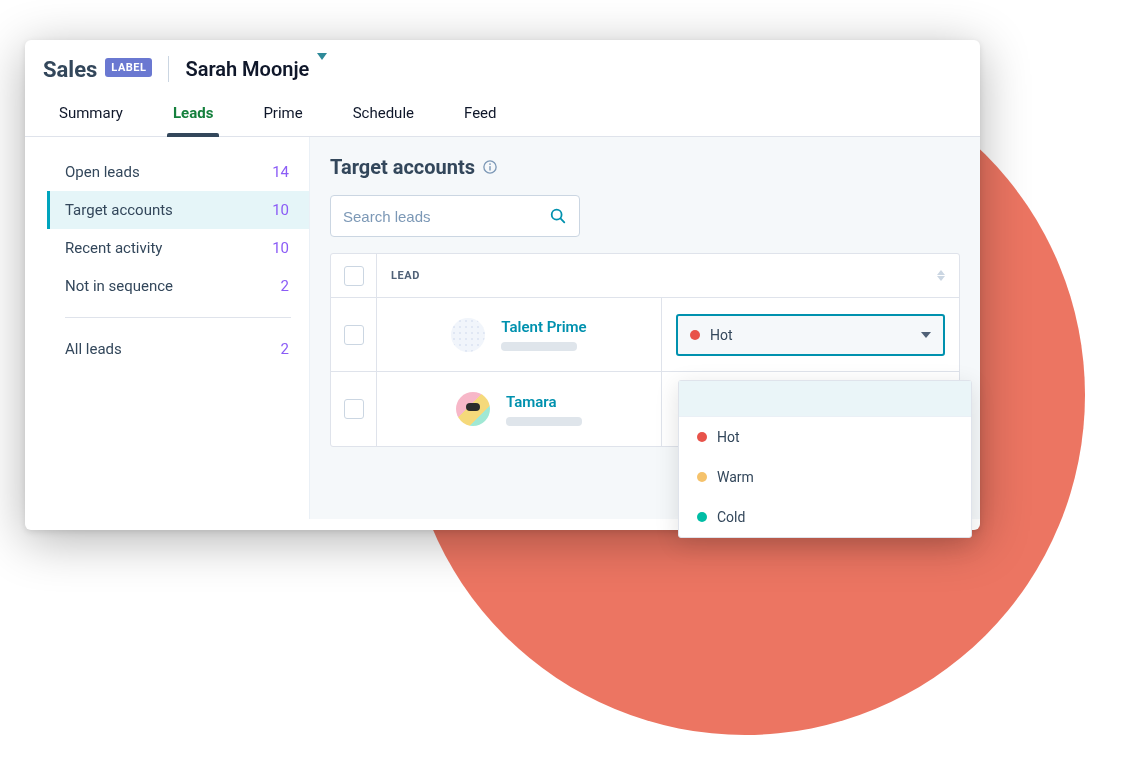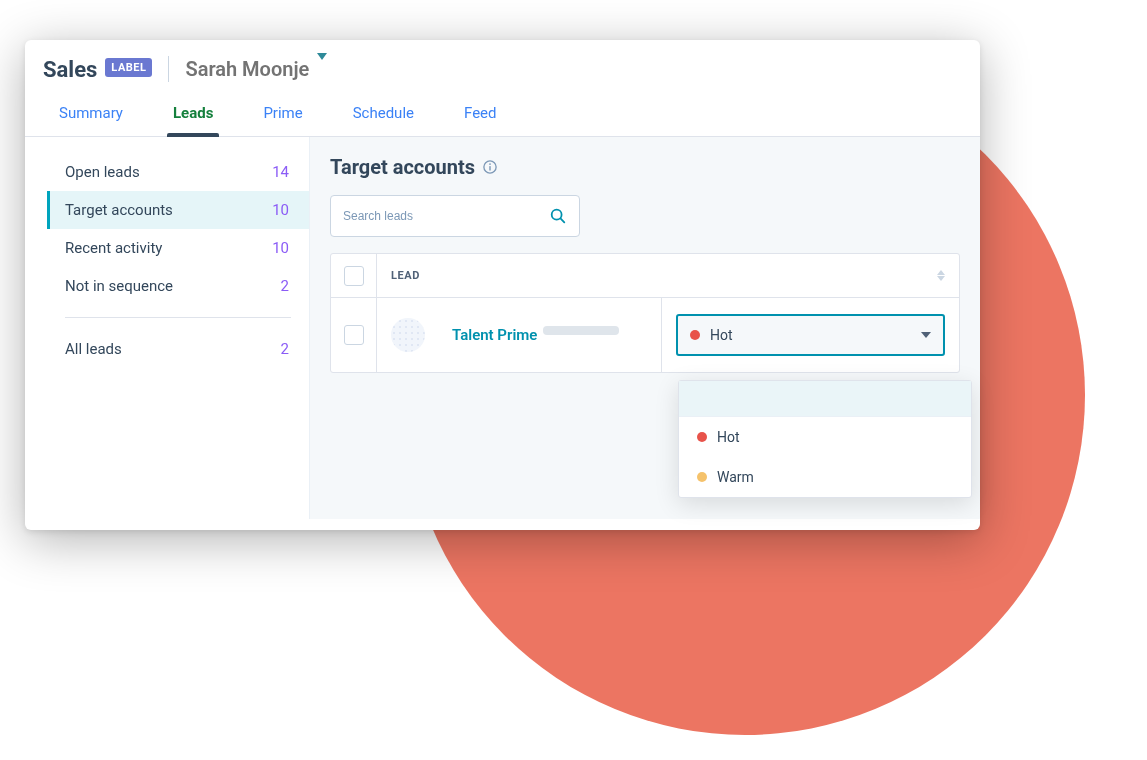--- a/index.html
+++ b/index.html
@@ -57,42 +57,42 @@
     position: relative;
     top: -2px;
   }
   .hdr-divider {
     width: 1px;
     height: 26px;
     background: #cbd6e2;
     margin: 0 16px;
   }
   .user-name {
-    color: #737373;
+    color: #0f172a;
     font-weight: 600;
     font-size: 20px;
   }
   .user-select {
     display: flex;
     align-items: center;
     cursor: pointer;
   }
   .caret-down {
     margin-left: 8px;
   }
   
   .tabs {
     display: flex;
     gap: 42px;
     padding: 0 30px;
     border-bottom: 1px solid #dfe3eb;
   }
   .tab {
     padding: 12px 4px 14px 4px;
-    color: #3b82f6;
+    color: #0f172a;
     font-size: 15px;
     cursor: pointer;
     position: relative;
   }
   .tab.active {
     font-weight: 700;
     color: #15803d;
   }
   .tab.active::after {
     content: "";
@@ -158,41 +158,41 @@
     height: 42px;
     display: flex;
     align-items: center;
     padding: 0 12px;
     justify-content: space-between;
     margin-bottom: 16px;
   }
   .search-box input {
     border: none;
     outline: none;
-    font-size: 12px;
+    font-size: 15px;
     color: #33475b;
     width: 180px;
   }
   .search-box input::placeholder { color: #7c98b6; }
   .search-icon { color: #0091ae; }
   
   .tbl {
     background: #fff;
     border: 1px solid #dfe3eb;
     border-radius: 3px;
     overflow: visible;
   }
   .tbl-head, .tbl-row {
     display: flex;
     align-items: center;
     border-bottom: 1px solid #dfe3eb;
   }
   .tbl-row:last-child { border-bottom: none; }
   .cell-check { width: 46px; display:flex; justify-content:center; border-right:1px solid #dfe3eb; align-self: stretch; align-items:center; }
-  .cell-lead { flex: 1; padding: 0 14px; display:flex; align-items:center; gap:27px; }
+  .cell-lead { flex: 1; padding: 0 14px; display:flex; align-items:center; gap:16px;justify-content:center; }
   .cell-label { width: 298px; padding: 0 14px; border-left:1px solid #dfe3eb; align-self:stretch; display:flex; align-items:center; position:relative; }
   .tbl-head { height: 44px; }
   .tbl-head .col-title {
     font-size: 11px;
     font-weight: 700;
     letter-spacing: 0.6px;
     color: #506177;
   }
   .sort-icon {
     margin-left: auto;
@@ -224,21 +224,21 @@
     position:relative;
   }
   .avatar.tamara::after{
     content:"";
     position:absolute;
     width:14px;height:8px;
     background:#2c2c2c;
     border-radius:7px;
     top:11px;
   }
-  .lead-text { display:flex; flex-direction:row; gap:6px; }
+  .lead-text { display:flex; flex-direction:column; gap:6px; }
   .lead-name { color:#0091ae; font-weight:600; font-size:15px; }
   .skeleton { width:76px; height:9px; background:#dfe5eb; border-radius:4px; }
   
   .label-select {
     border: 2px solid #0091ae;
     border-radius: 3px;
     height: 42px;
     width: 100%;
     display:flex;
     align-items:center;
@@ -402,22 +402,39 @@
             <div class="dropdown-panel">
               <div class="dd-search"></div>
               <div class="dd-item">
                 <span class="dot hot"></span>
                 <span>Hot</span>
               </div>
               <div class="dd-item">
                 <span class="dot warm"></span>
                 <span>Warm</span>
               </div>
+              <div class="dd-item">
+                <span class="dot cold"></span>
+                <span>Cold</span>
+              </div>
             </div>
           </div>
         </div>
 
+        <div class="tbl-row">
+          <div class="cell-check">
+            <div class="chk"></div>
+          </div>
+          <div class="cell-lead">
+            <div class="avatar tamara"></div>
+            <div class="lead-text">
+              <span class="lead-name">Tamara</span>
+              <span class="skeleton"></span>
+            </div>
+          </div>
+          <div class="cell-label"></div>
+        </div>
 
       </div>
     </div>
 
   </div>
 </div>
 
 </body></html>

